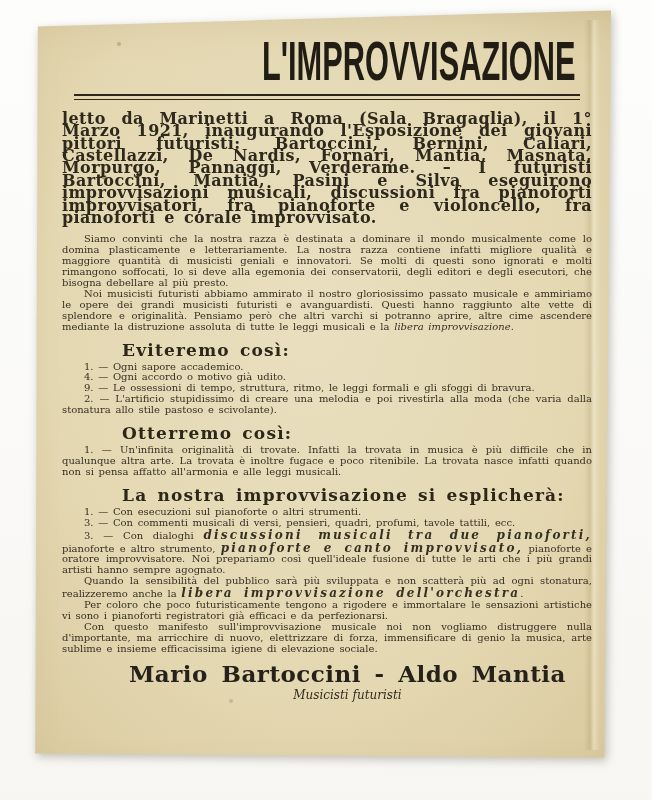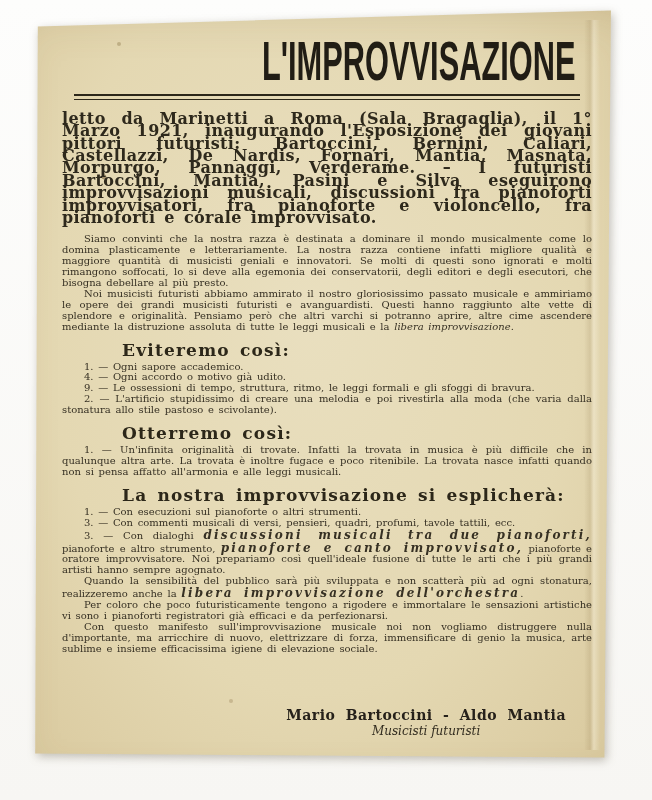--- a/index.html
+++ b/index.html
@@ -143,26 +143,25 @@
 
   
   .signature {
     margin-top: 5px;
     text-align: right;
     padding-right: 26px;
   }
   .sig-block { display: inline-block; text-align: center; }
   .sig-names {
     font-weight: bold;
-    font-size: 14px;
+    font-size: 23px;
     letter-spacing: 0.5px;
     word-spacing: 5px;
     color: #26211a;
     white-space: nowrap;
-    margin-top: 47px;
   }
   .sig-role {
     font-style: italic;
     font-size: 12px;
     margin-top: 1px;
     color: #332d20;
     text-align: center;
   }
 </style>
 </head>

